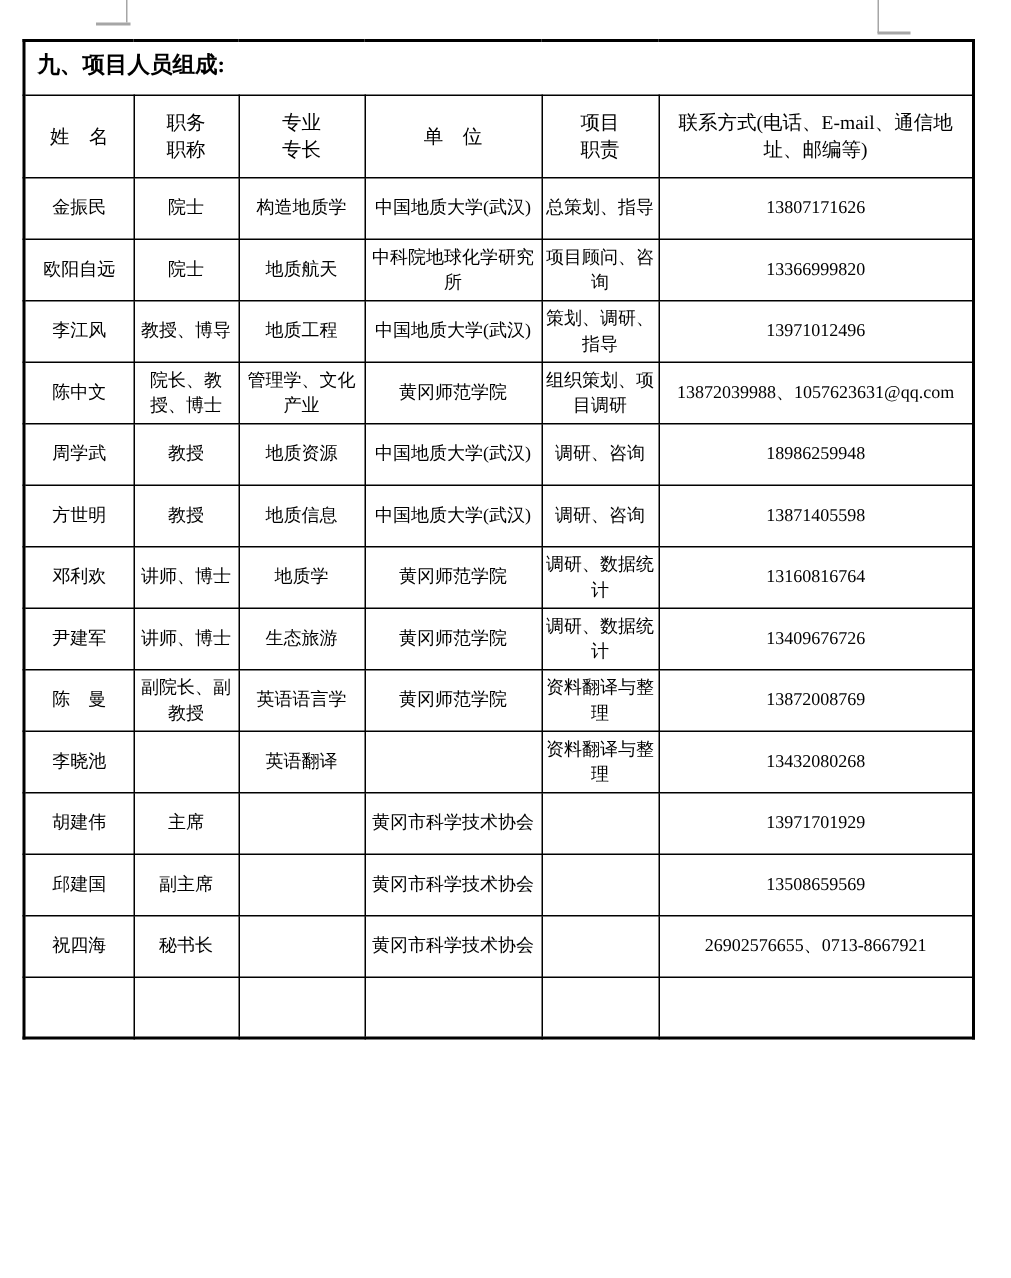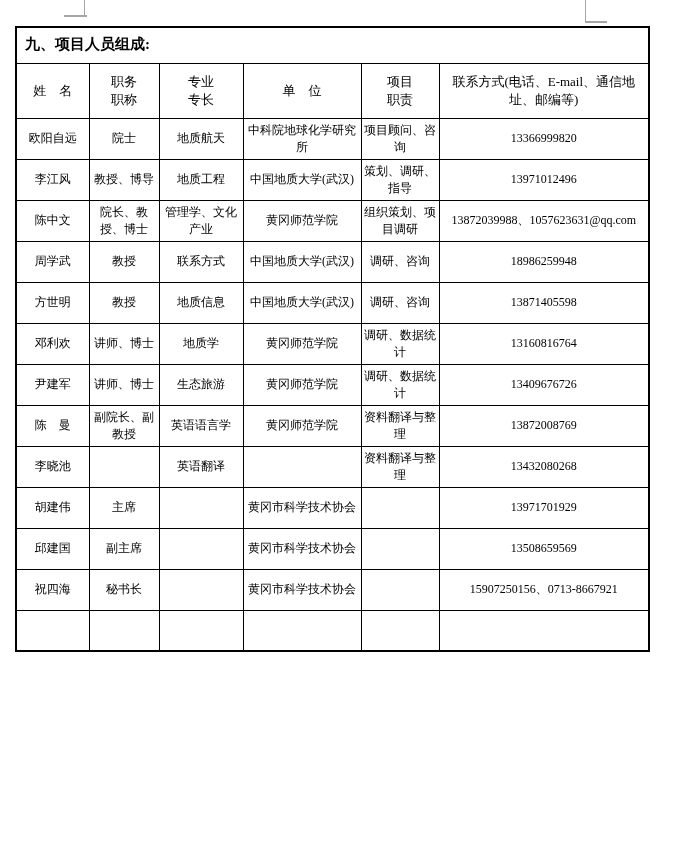--- a/index.html
+++ b/index.html
@@ -73,20 +73,28 @@
     <th>专业
 专长</th>
     <th>单　位</th>
     <th>项目
 职责</th>
     <th>联系方式(电话、E-mail、通信地址、邮编等)</th>
   </tr>
   </tbody>
     <tbody id="table-body">
       <tr class="data-row">
+        <td>金振民</td>
+        <td>院士</td>
+        <td>构造地质学</td>
+        <td>中国地质大学(武汉)</td>
+        <td>总策划、指导</td>
+        <td class="num">13807171626</td>
+      </tr>
+      <tr class="data-row">
         <td>欧阳自远</td>
         <td>院士</td>
         <td>地质航天</td>
         <td>中科院地球化学研究所</td>
         <td>项目顾问、咨询</td>
         <td class="num">13366999820</td>
       </tr>
       <tr class="data-row">
         <td>李江风</td>
         <td>教授、博导</td>
@@ -99,21 +107,21 @@
         <td>陈中文</td>
         <td>院长、教授、博士</td>
         <td>管理学、文化产业</td>
         <td>黄冈师范学院</td>
         <td>组织策划、项目调研</td>
         <td class="num">13872039988、1057623631@qq.com</td>
       </tr>
       <tr class="data-row">
         <td>周学武</td>
         <td>教授</td>
-        <td>联系方式</td>
+        <td>地质资源</td>
         <td>中国地质大学(武汉)</td>
         <td>调研、咨询</td>
         <td class="num">18986259948</td>
       </tr>
       <tr class="data-row">
         <td>方世明</td>
         <td>教授</td>
         <td>地质信息</td>
         <td>中国地质大学(武汉)</td>
         <td>调研、咨询</td>
@@ -166,21 +174,21 @@
         <td>黄冈市科学技术协会</td>
         <td></td>
         <td class="num">13508659569</td>
       </tr>
       <tr class="data-row">
         <td>祝四海</td>
         <td>秘书长</td>
         <td></td>
         <td>黄冈市科学技术协会</td>
         <td></td>
-        <td class="num">15907250156、0713-8667921</td>
+        <td class="num">26902576655、0713-8667921</td>
       </tr>
       <tr class="data-row">
         <td></td>
         <td></td>
         <td></td>
         <td></td>
         <td></td>
         <td class="num"></td>
       </tr>
     </tbody>

